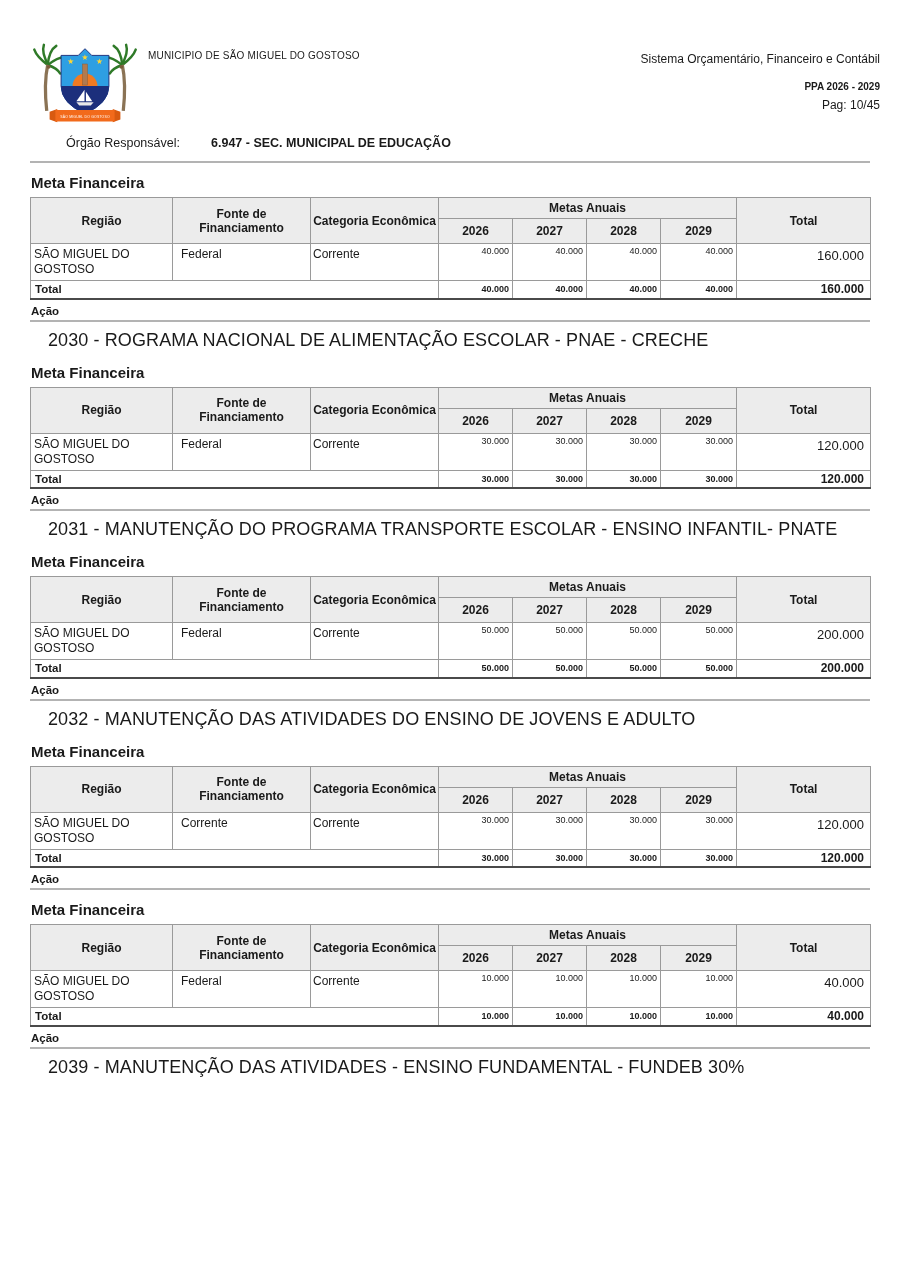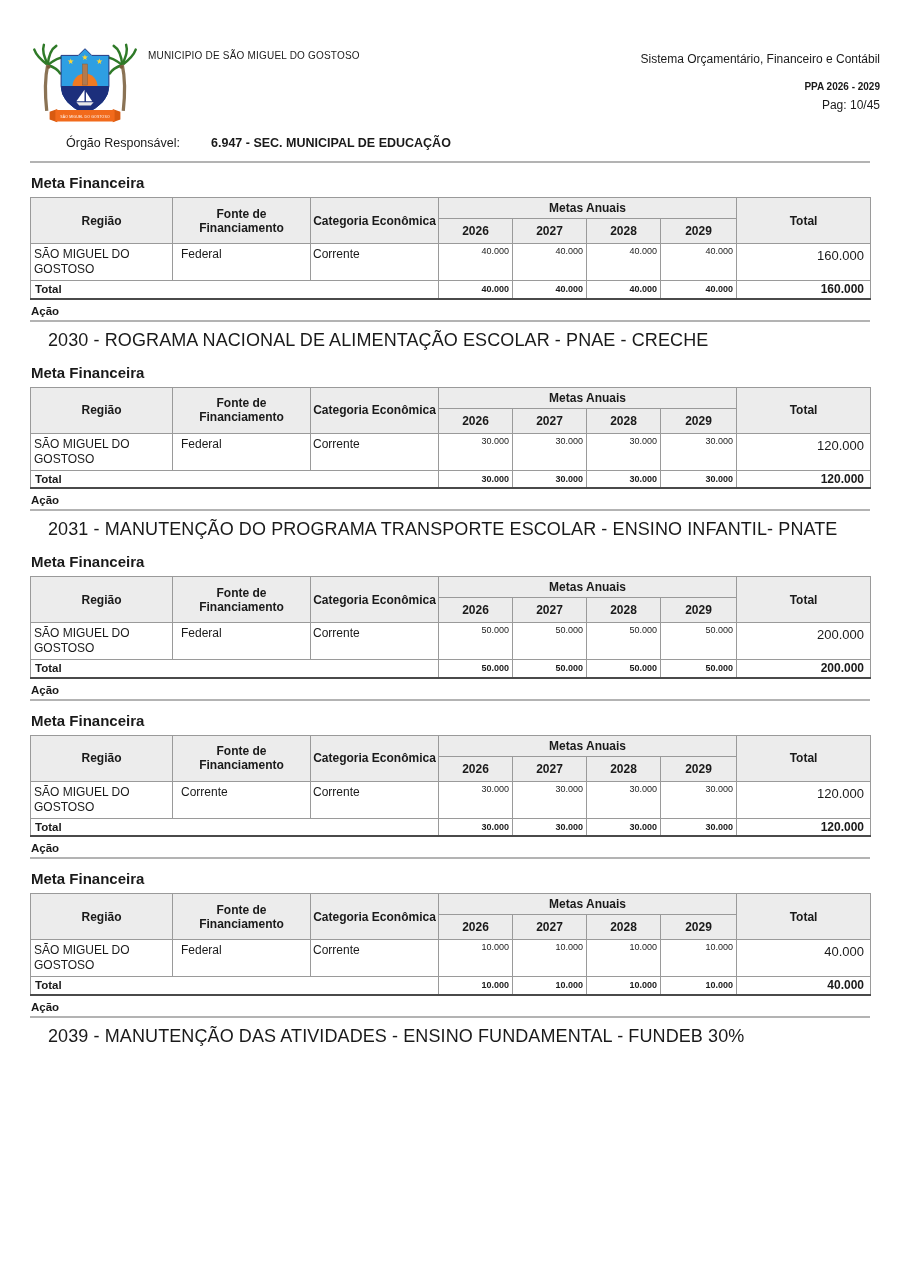--- a/index.html
+++ b/index.html
@@ -268,20 +268,21 @@
           <td class="td-total-label" colspan="3">Total</td>
           <td class="td-total-num">50.000</td>
           <td class="td-total-num">50.000</td>
           <td class="td-total-num">50.000</td>
           <td class="td-total-num">50.000</td>
           <td class="td-grand">200.000</td>
         </tr>
       </tbody>
     </table>
     <div class="acao-label">Ação</div>
+    <div class="acao-text">2032 - MANUTENÇÃO DAS ATIVIDADES DO ENSINO DE JOVENS E ADULTO</div>
   </section>
 
   <section class="section">
     <div class="meta-label">Meta Financeira</div>
     <table class="meta-table">
       <colgroup>
         <col style="width:142px">
             <col style="width:138px">
             <col style="width:128px">
         <col style="width:74px">

